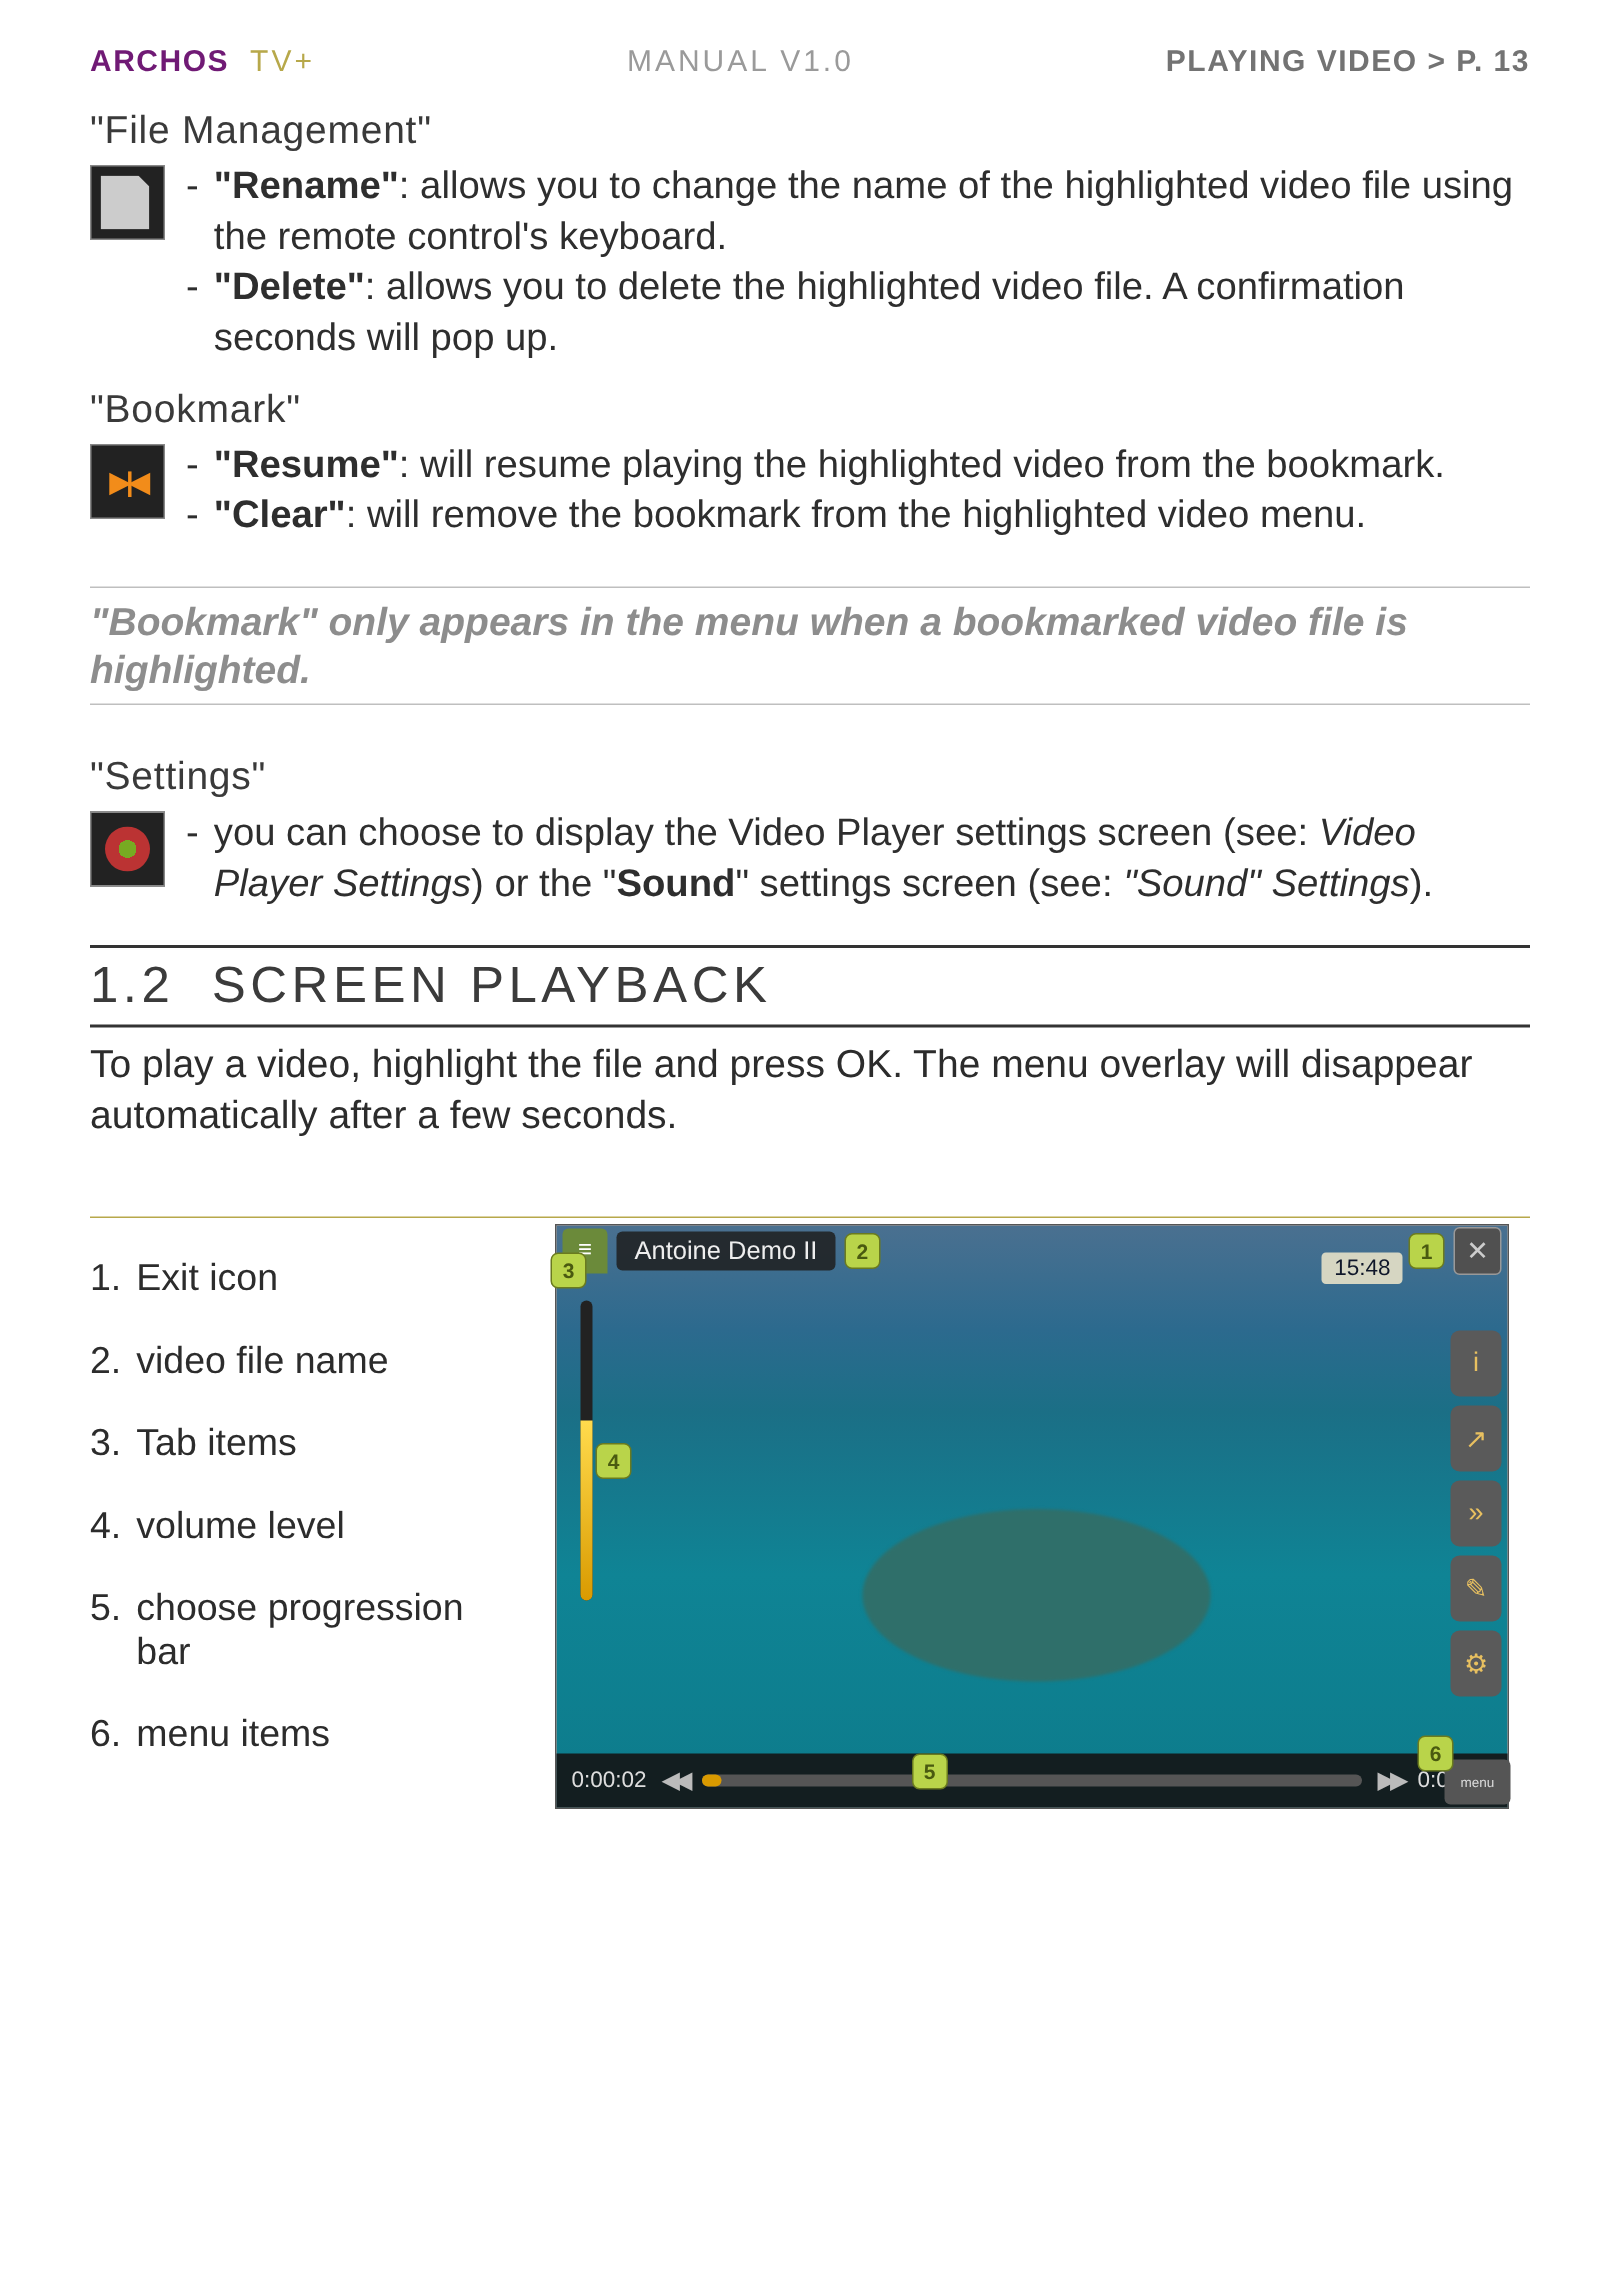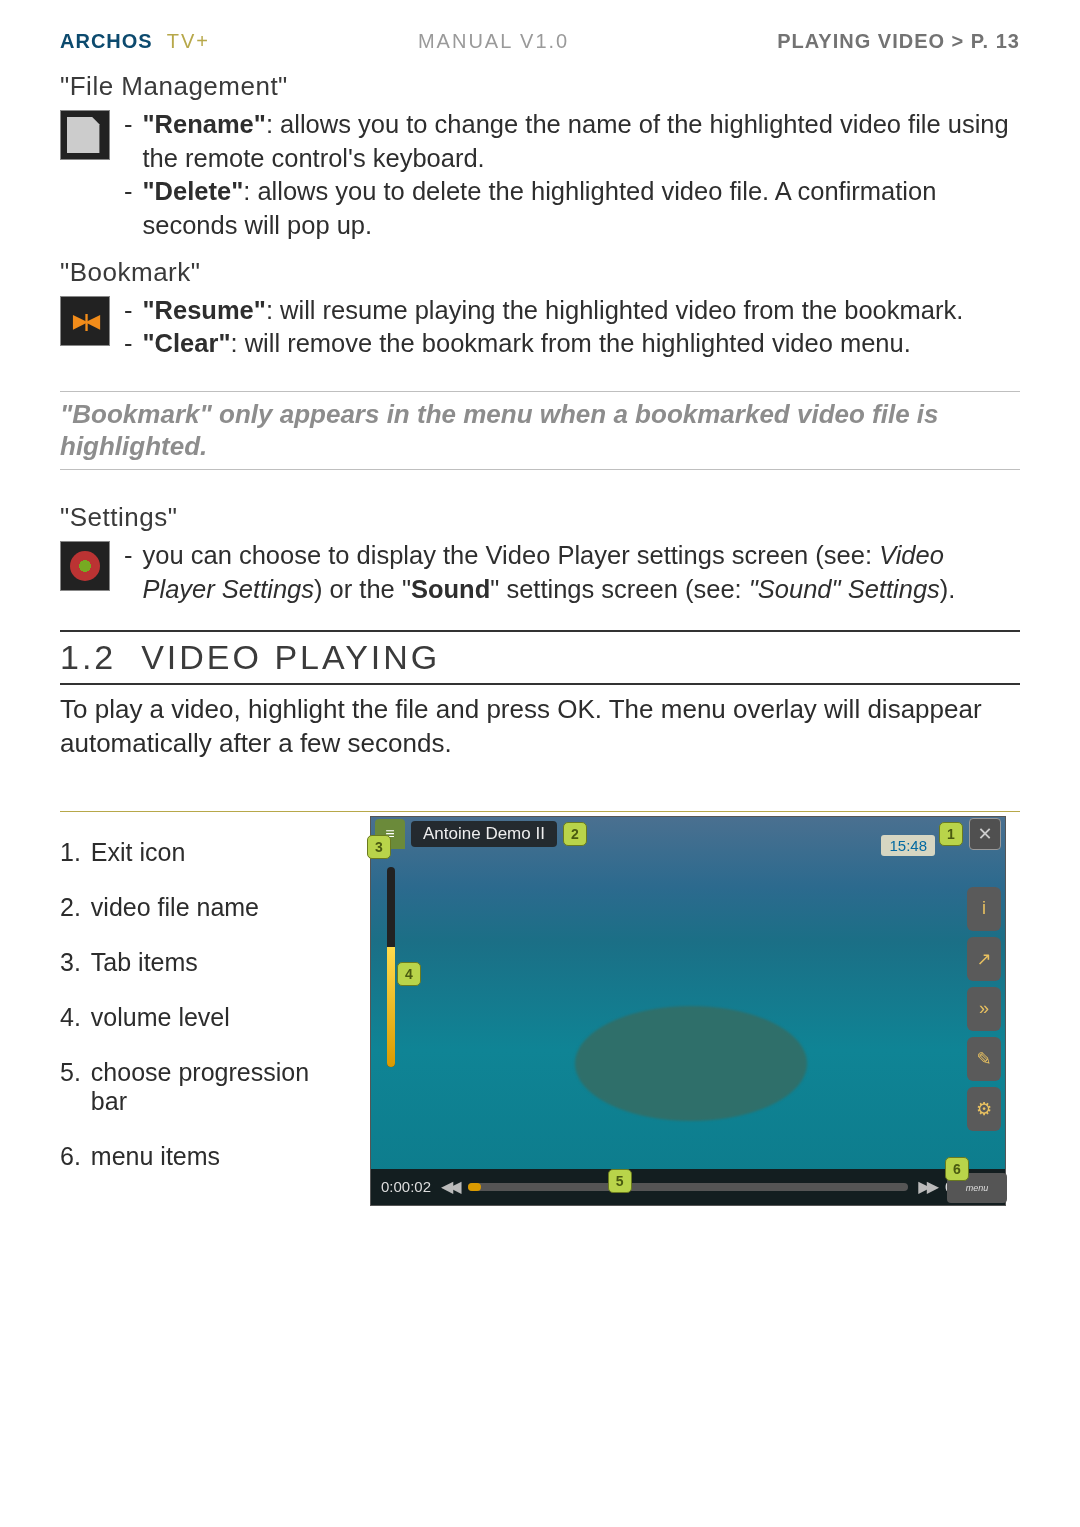--- a/index.html
+++ b/index.html
@@ -18,21 +18,21 @@
   .header {
     display: flex;
     align-items: baseline;
     justify-content: space-between;
     font-size: 20px;
     letter-spacing: 0.5px;
     color: #9a9a9a;
     margin-bottom: 18px;
   }
   .header-left { font-weight: 400; }
-  .archos { font-weight: 900; color: #0c4a6e; letter-spacing: 1px; }
+  .archos { font-weight: 900; color: #701a75; letter-spacing: 1px; }
   .tvplus { color: #b7a84a; font-weight: 400; margin-left: 8px; letter-spacing: 2px; }
   .header-center { color: #9a9a9a; letter-spacing: 2px; }
   .header-right { color: #737373; letter-spacing: 1px; font-weight: bold; }
 
   .section-title {
     font-size: 26px;
     color: #3a3a3a;
     margin: 6px 0;
     font-weight: 400;
     letter-spacing: 0.5px;
@@ -170,21 +170,21 @@
   .title-chip {
     background: rgba(30,30,30,0.85);
     border-radius: 4px;
     padding: 3px 12px;
     font-size: 17px;
     color: #eee;
   }
   .time-chip {
     margin-left: auto;
     background: #d6d6c2;
-    color: #0369a1;
+    color: #0f172a;
     font-size: 15px;
     padding: 2px 8px;
     border-radius: 3px;
     margin-top: 24px;
   }
   .exit-btn {
     width: 30px; height: 30px;
     margin-left: 6px;
     background: #505050;
     border: 1px solid #999;
@@ -245,25 +245,25 @@
   }
   .prog-fill {
     width: 3%;
     height: 100%;
     background: #d99a00;
     border-radius: 4px;
   }
   .menu-chip {
     position: absolute;
     right: -2px; bottom: 2px;
-    width: 60px; height: 30px;
+    width: 44px; height: 30px;
     background: #555;
     border-radius: 4px;
     display: flex; align-items: center; justify-content: center;
-    color: #ddd; font-size: 9px; font-style: italic;
+    color: #ddd; font-size: 9px;
   }
   
   .island {
     position: absolute;
     left: 130px; top: 120px;
     width: 380px; height: 230px;
     background: radial-gradient(ellipse 55% 45% at 50% 55%, #2f6f6a 0 55%, rgba(47,111,106,0) 56%);
     filter: blur(1px);
   }
 </style>
@@ -328,21 +328,21 @@
         <div>
           <span>you can choose to display the Video Player settings screen (see: </span><span class="italic">Video Player Settings</span><span>) or the "</span><span class="term">Sound</span><span>" settings screen (see: </span><span class="italic">"Sound" Settings</span><span>).</span>
         </div>
       </div>
     </div>
   </div>
 
   
   <div class="rule"></div>
   <div class="h-section">
-    <span>1.2</span>&nbsp;&nbsp;<span>VIDEO PLAYING</span>
+    <span>1.2</span>&nbsp;&nbsp;<span>SCREEN PLAYBACK</span>
   </div>
   <div class="rule" style="margin-top:2px;"></div>
 
   <div class="para">To play a video, highlight the file and press OK. The menu overlay will disappear automatically after a few seconds.</div>
 
   <div class="sub-rule-top"></div>
 
   <div class="lower-flex">
 
     <div class="callouts">

